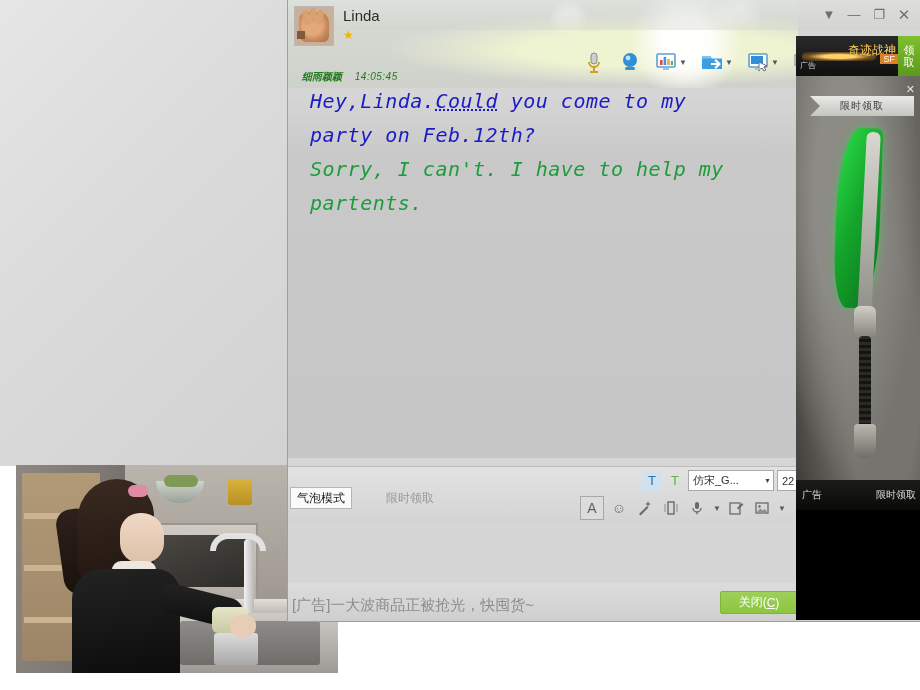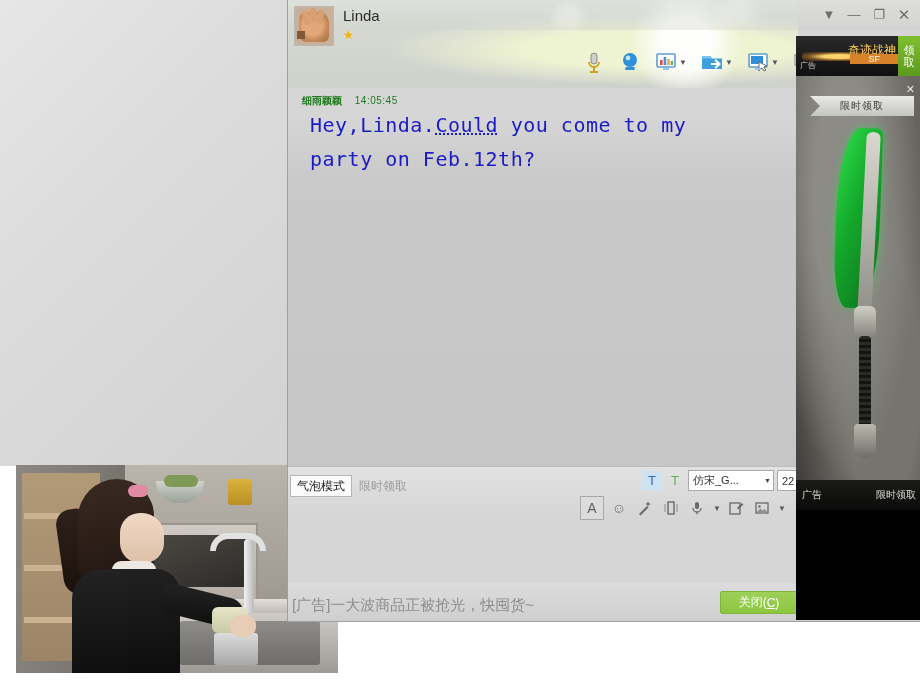--- a/index.html
+++ b/index.html
@@ -127,21 +127,21 @@
 
   
   #toolbar1{position:absolute;left:292px;top:48px;display:flex;align-items:center;gap:0;}
   .tb-item{display:flex;align-items:center;height:28px;padding:0 2px;}
   .tb-ico{width:24px;height:24px;position:relative;display:inline-block;}
   .tb-caret{width:10px;height:22px;display:flex;align-items:center;justify-content:center;
     color:#55585b;font-size:8px;}
   .sp{width:8px;}
 
   
-  #chatwrap{position:absolute;left:0;top:94px;width:632px;height:388px;}
+  #chatwrap{position:absolute;left:0;top:70px;width:632px;height:388px;font-style:italic;}
   #chat{
     position:absolute;left:0;top:0;width:620px;height:388px;
     background:linear-gradient(180deg,rgba(214,216,212,.0) 0 6%, #c9c9c9 22%, #c6c6c6 100%);
     overflow:hidden;
   }
   #chat-scroll{position:absolute;right:0;top:0;width:12px;height:388px;background:#cfcfcf;}
   .msg{padding:0 10px;}
   .meta{font-size:10px;line-height:14px;padding-left:4px;}
   .meta .who{font-weight:bold;}
   .meta .tm{margin-left:10px;letter-spacing:.5px;}
@@ -152,21 +152,21 @@
   }
   .m1 .meta{color:#1f7a1f;}
   .m1 .body{color:#1a1ac8;}
   .m1 .body u{text-decoration-style:dotted;text-decoration-color:#1a1ac8;}
   .m2 .meta{color:#1a1ac8;}
   .m2 .body{color:#1d9c3b;}
 
   
   #fmtbar{position:absolute;left:0;top:466px;width:632px;height:56px;
     background:linear-gradient(180deg,#e2e2e2,#d4d4d4);border-top:1px solid #bdbdbd;}
-  #modes{position:absolute;left:2px;top:8px;display:flex;}
+  #modes{position:absolute;left:2px;top:20px;display:flex;gap:27px;}
   .mode{height:19px;padding:1px 6px 0 6px;font-size:12px;line-height:19px;color:#3a3a3a;
     border:1px solid transparent;}
   .mode.active{background:#fbfbfb;border:1px solid #b6b6b6;color:#1f1f1f;}
   .mode.inactive{color:#9a9a9a;}
   #fmtright{position:absolute;right:4px;top:3px;display:flex;align-items:center;gap:3px;}
   .fbtn{width:20px;height:20px;display:flex;align-items:center;justify-content:center;
     font-size:13px;color:#6a6a6a;}
   .fbtn.on{background:#cfe2f2;color:#2f6fa8;}
   .sel{height:19px;border:1px solid #a9a9a9;background:#fff;display:flex;align-items:center;
     padding:0 2px 0 4px;font-size:11px;color:#333;gap:3px;}
@@ -211,21 +211,21 @@
   #adpanel{position:absolute;left:796px;top:36px;width:124px;height:584px;overflow:hidden;
     background:#000;}
   #adbanner{position:absolute;left:0;top:0;width:124px;height:40px;
     background:linear-gradient(180deg,#2a2a2a,#101010);overflow:hidden;}
   #adbanner .glow{position:absolute;left:6px;top:16px;width:74px;height:9px;
     background:radial-gradient(ellipse at 50% 50%, #ffd36b 0 30%, rgba(255,160,40,.4) 60%, rgba(0,0,0,0) 100%);
     border-radius:6px;}
   #adbanner .title{position:absolute;right:24px;top:6px;font-size:12px;color:#ffcf5c;
     font-family:"DejaVu Sans",sans-serif;letter-spacing:0;}
   #adbanner .sub{position:absolute;right:22px;top:18px;font-size:9px;color:#fff;
-    background:#d8822a;padding:0 18px;}
+    background:#d8822a;padding:0 3px;}
   #adbanner .tag{position:absolute;left:4px;top:24px;font-size:8px;color:#cfcfcf;}
   #getbtn{position:absolute;right:0;top:0;width:22px;height:40px;
     background:linear-gradient(180deg,#7fbf2f,#5c9a1e);color:#fff;font-size:11px;
     display:flex;flex-direction:column;align-items:center;justify-content:center;line-height:12px;}
   #adbody{position:absolute;left:0;top:40px;width:124px;height:404px;overflow:hidden;
     background:
       radial-gradient(ellipse at 40% 30%, #8d8b86 0 30%, rgba(141,139,134,0) 70%),
       radial-gradient(ellipse at 70% 75%, #76746f 0 30%, rgba(118,116,111,0) 70%),
       linear-gradient(160deg,#6d6b66,#56544f 55%,#3e3c38);}
   #adclose{position:absolute;right:5px;top:8px;color:#e6e6e6;font-size:11px;line-height:11px;}
@@ -413,20 +413,21 @@
 
       <div class="msg m1">
         <div class="meta">
           <span class="who">细雨颖颖</span>
           <span class="tm">14:05:45</span>
         </div>
         <div class="body"><span>Hey,Linda.<u>Could</u> you come to my</span><br><span>party on Feb.12th?</span></div>
       </div>
 
       <div class="msg m2">
+        <div class="body"><span>Sorry, I can't. I have to help my</span><br><span>partents.</span></div>
       </div>
 
     </div>
     <div id="chat-scroll"></div>
   </div>
 
   <div id="fmtbar">
     <div id="modes">
       <div class="mode active">气泡模式</div>
       <div class="mode inactive">限时领取</div>

